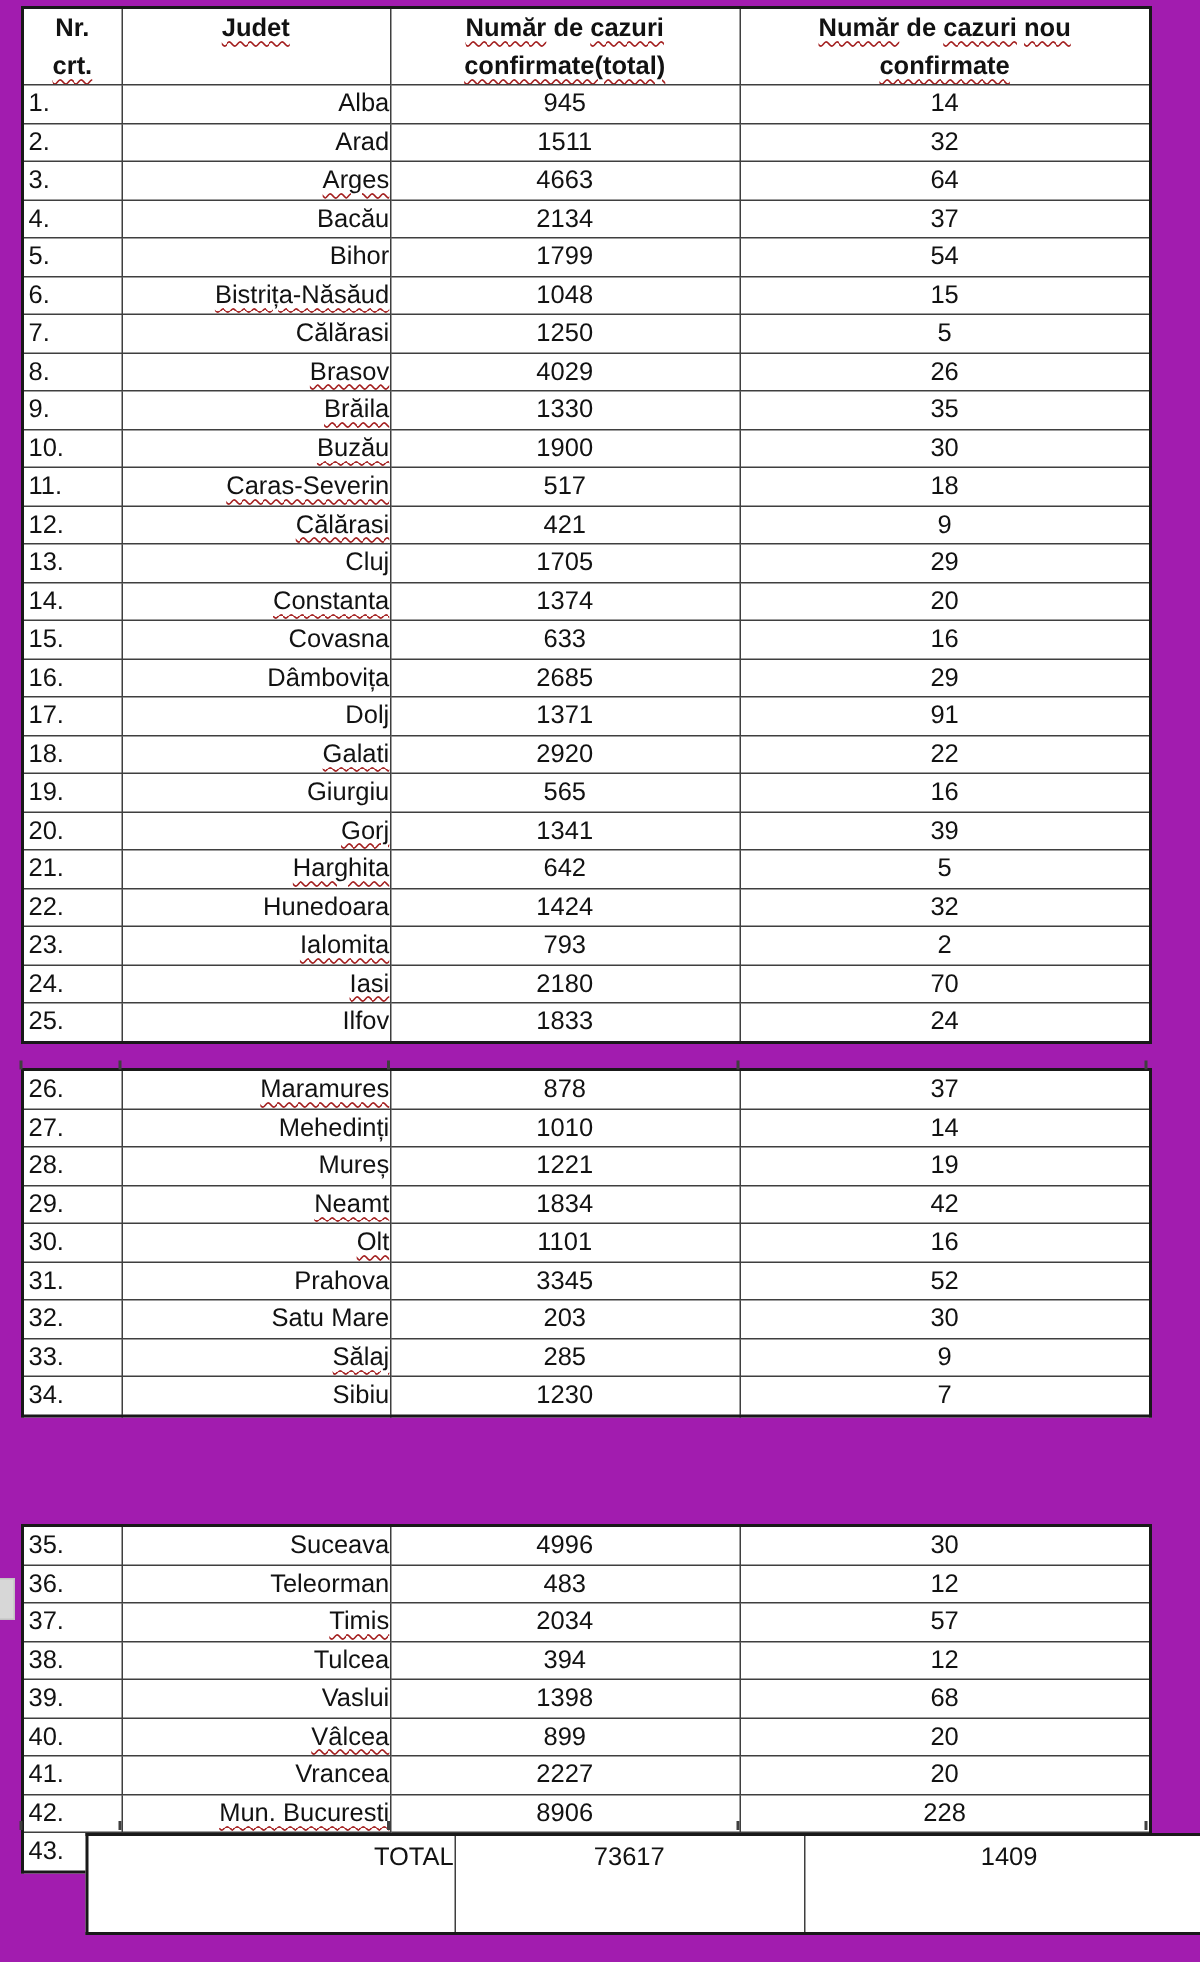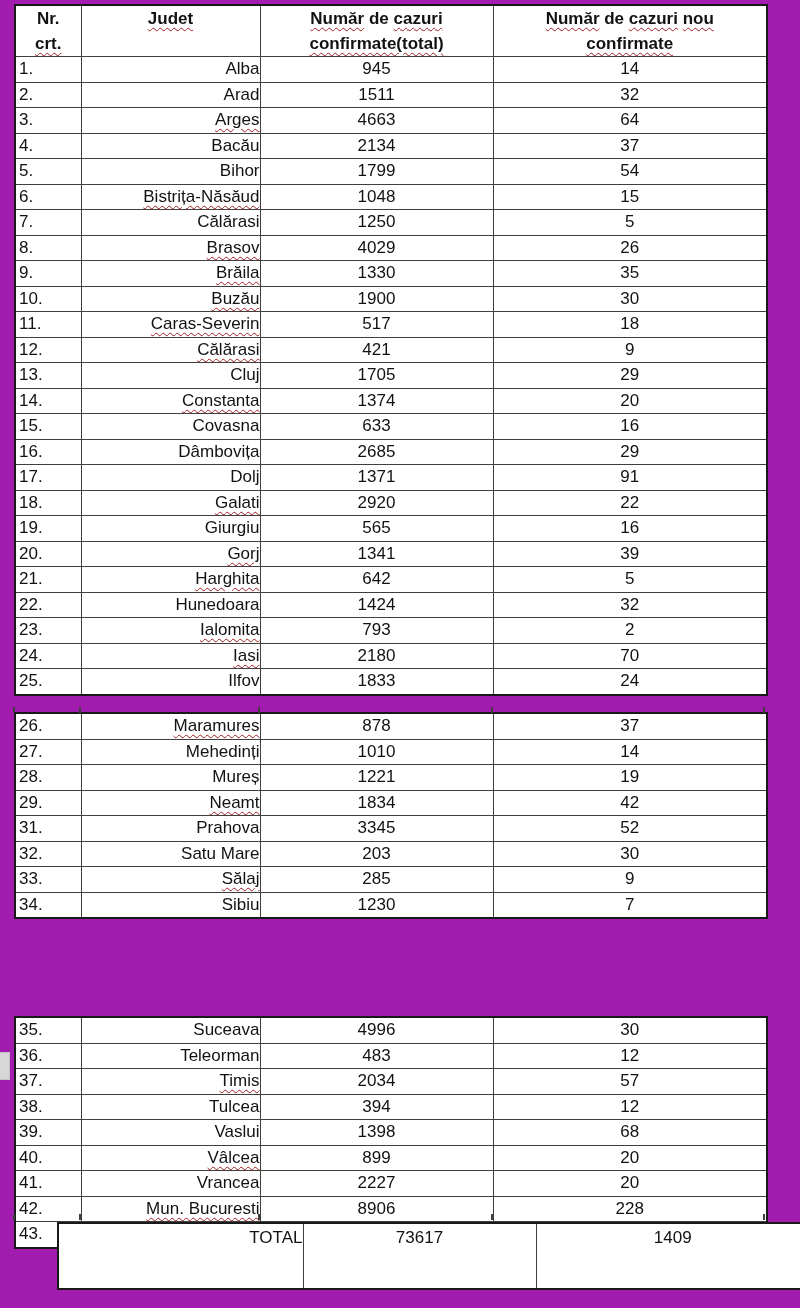--- a/index.html
+++ b/index.html
@@ -261,20 +261,26 @@
           <td class="num">1221</td>
           <td class="num">19</td>
         </tr>
         <tr>
           <td class="c-nr">29.</td>
           <td class="c-judet sp">Neamt</td>
           <td class="num">1834</td>
           <td class="num">42</td>
         </tr>
         <tr>
+          <td class="c-nr">30.</td>
+          <td class="c-judet sp">Olt</td>
+          <td class="num">1101</td>
+          <td class="num">16</td>
+        </tr>
+        <tr>
           <td class="c-nr">31.</td>
           <td class="c-judet">Prahova</td>
           <td class="num">3345</td>
           <td class="num">52</td>
         </tr>
         <tr>
           <td class="c-nr">32.</td>
           <td class="c-judet">Satu Mare</td>
           <td class="num">203</td>
           <td class="num">30</td>

